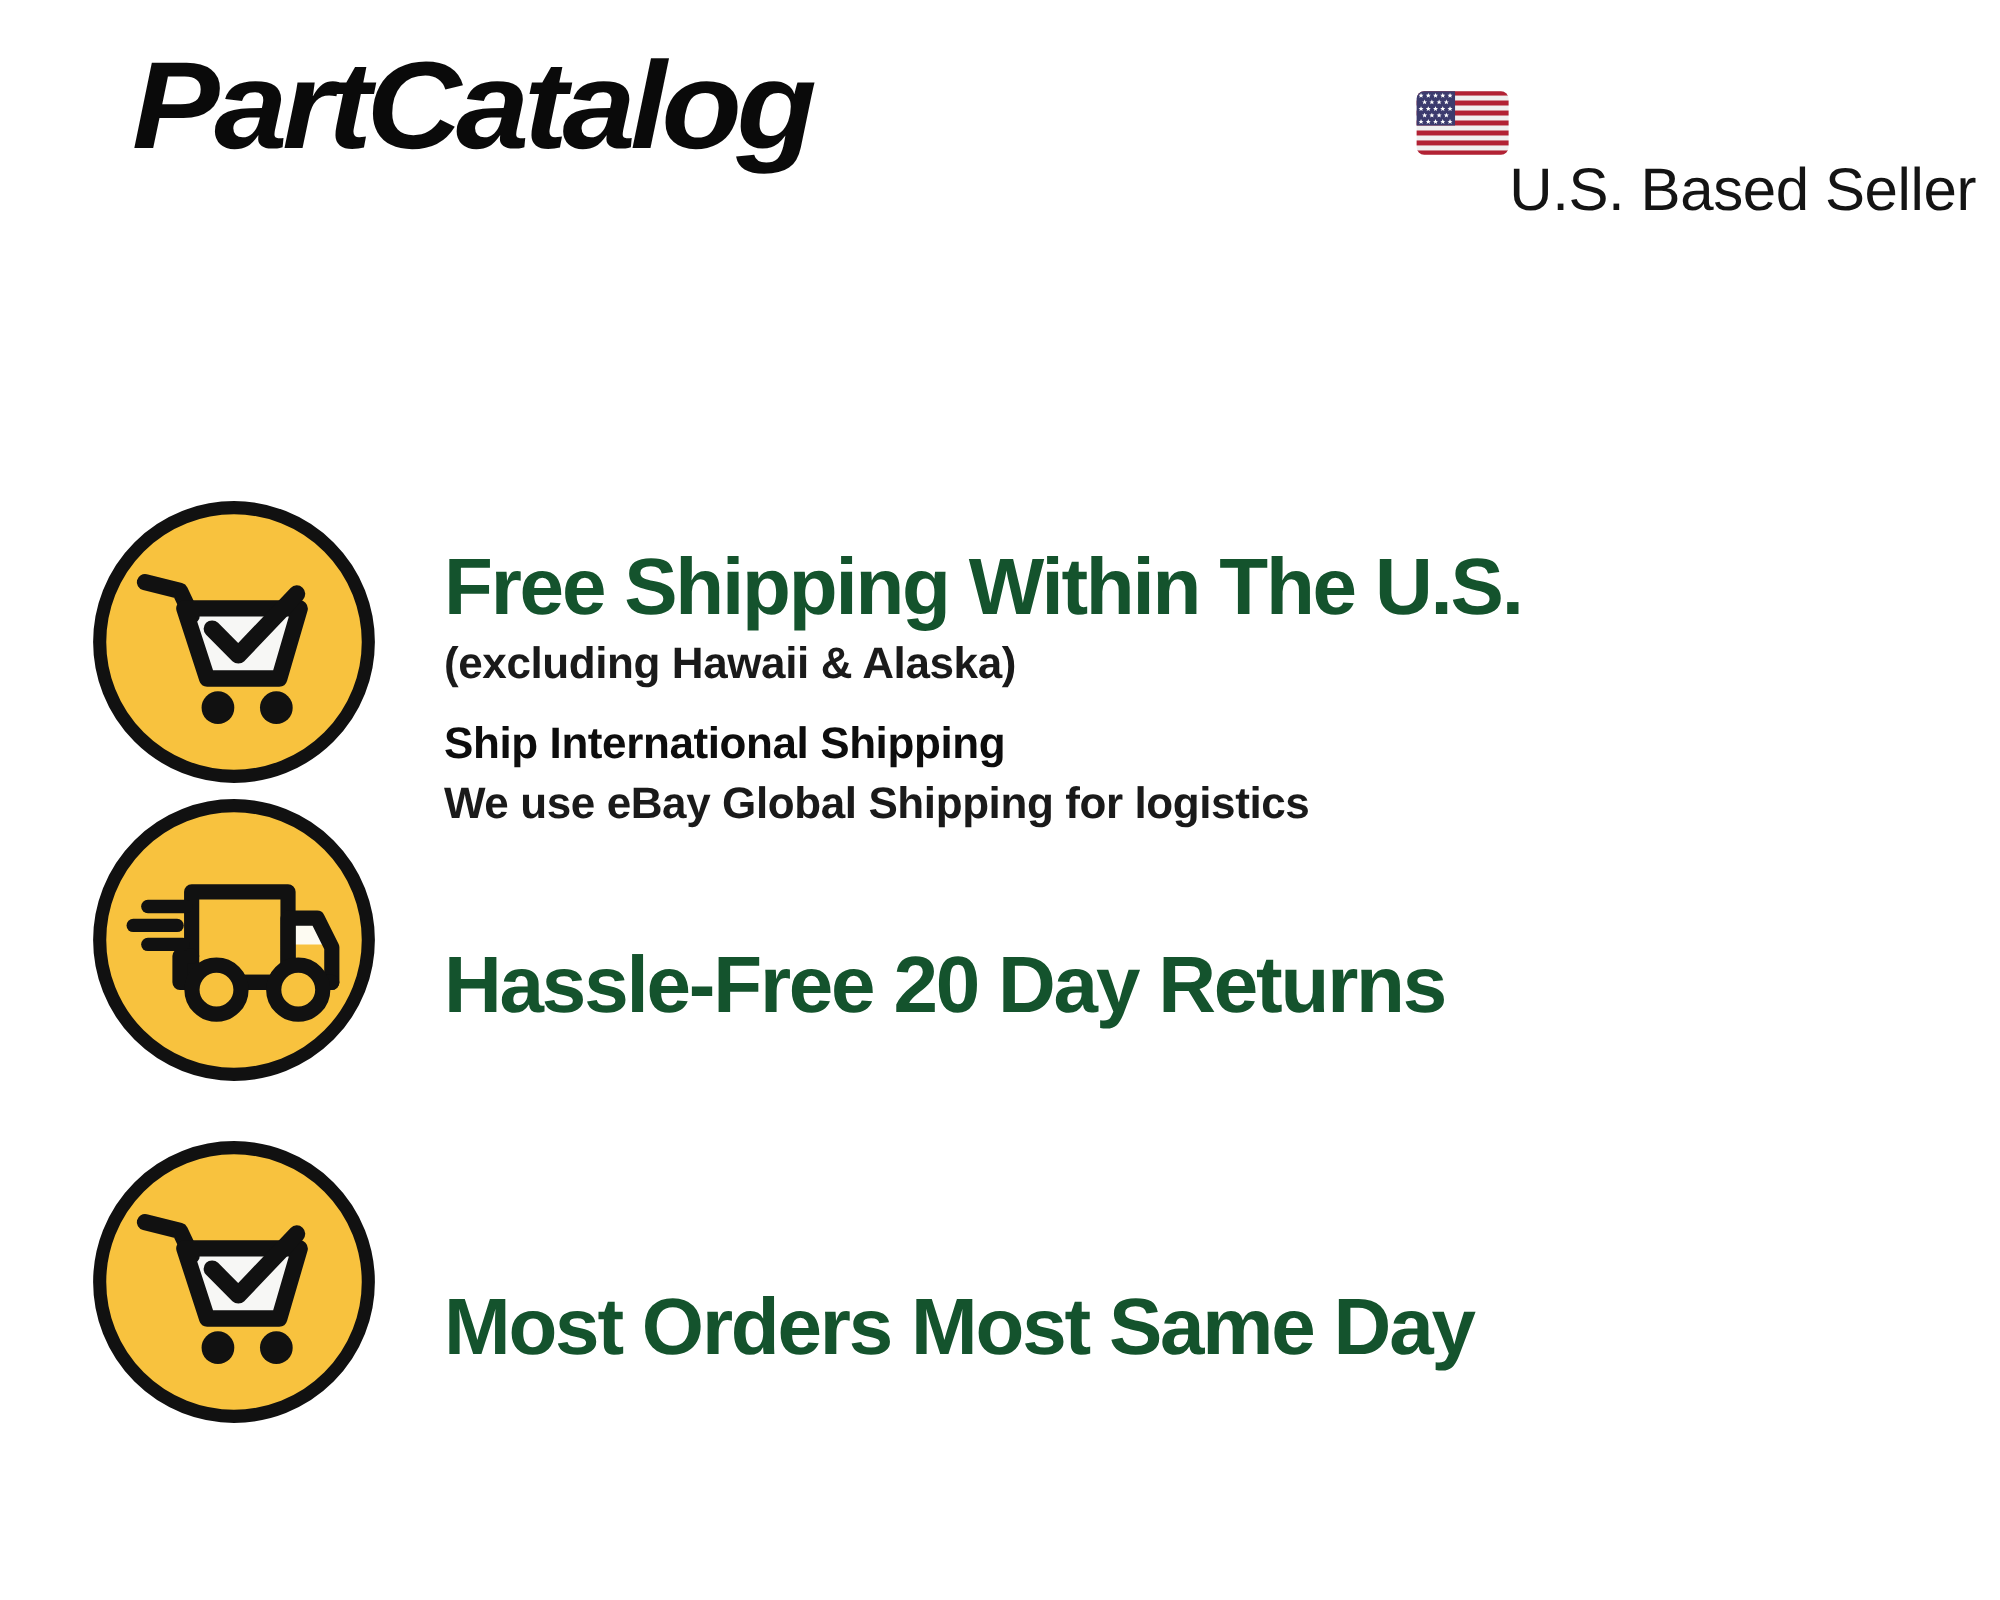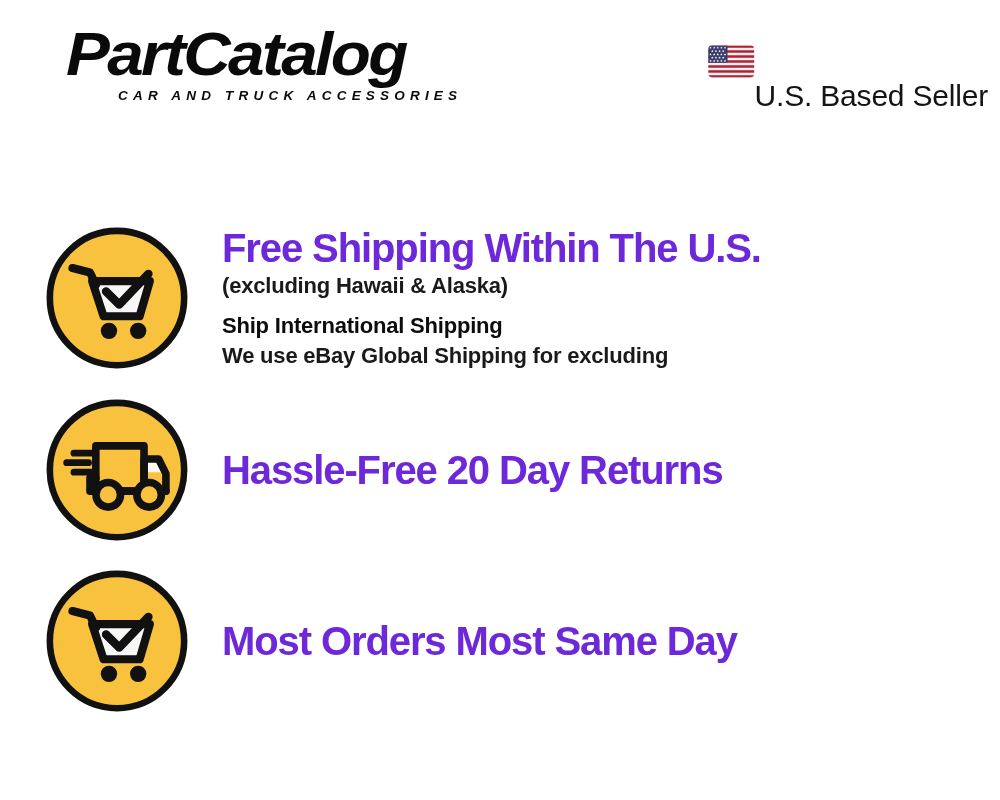--- a/index.html
+++ b/index.html
@@ -97,22 +97,23 @@
   .feature-text {
     flex: 1 1 auto;
     margin-left: 32px;
   }
   .feature-heading {
     font-family: "Liberation Sans", sans-serif;
     font-weight: 700;
     font-size: 40px;
     line-height: 46px;
     letter-spacing: -1.1px;
-    color: #6d28d9;
-    white-space: nowrap;
+    color: #14532d;
+    white-space: nowrap;
+    margin-top: 46px;
   }
   .feature-sub {
     font-family: "Liberation Sans", sans-serif;
     font-weight: 700;
     font-size: 22px;
     line-height: 30px;
     color: #1a1a1a;
     white-space: nowrap;
     letter-spacing: -0.2px;
   }
@@ -128,21 +129,20 @@
   }
   #row-shipping { top: 0px; }
   #row-returns  { top: 172px; }
   #row-sameday  { top: 343px; }
 </style>
 </head>
 <body>
 
 <div id="brand-logo">
   <div id="brand-wordmark">PartCatalog</div>
-  <div id="brand-tagline">CAR AND TRUCK ACCESSORIES</div>
 </div>
 
 <div id="seller-badge">
   <svg id="us-flag-icon" viewBox="0 0 148 103" aria-hidden="true">
     <defs>
       <clipPath id="flagClip">
         <rect x="1" y="1" width="146" height="101" rx="12" ry="12"></rect>
       </clipPath>
       <g id="starGlyph">
         <polygon points="0,-4.2 1.24,-1.3 4.0,-1.3 1.8,0.55 2.6,3.4 0,1.7 -2.6,3.4 -1.8,0.55 -4.0,-1.3 -1.24,-1.3" fill="#FFFFFF"></polygon>
@@ -208,21 +208,21 @@
 
       <path d="M42.5 45.5 L51.5 54.5 L71.5 33.5" fill="none" stroke="#111111" stroke-width="5.8" stroke-linecap="round" stroke-linejoin="round"></path>
 
       <circle cx="44.5" cy="72.5" r="5.6" fill="#111111"></circle>
       <circle cx="64.5" cy="72.5" r="5.6" fill="#111111"></circle>
     </svg>
     <div class="feature-text">
       <div class="feature-heading">Free Shipping Within The U.S.</div>
       <div class="feature-sub">(excluding Hawaii &amp; Alaska)</div>
       <div class="feature-sub-bold">Ship International Shipping</div>
-      <div class="feature-sub">We use eBay Global Shipping for excluding</div>
+      <div class="feature-sub">We use eBay Global Shipping for logistics</div>
     </div>
   </div>
 
   <div class="feature-row" id="row-returns">
     <svg class="feature-icon-circle" viewBox="0 0 100 100" aria-hidden="true">
       <circle cx="50" cy="50" r="46" fill="#F8C23E" stroke="#111111" stroke-width="4.5"></circle>
 
       <path d="M70.5 42.5 L77.5 42.5 L80.5 51.5 L70.5 51.5 Z" fill="#FDFBF2"></path>
 
       <path d="M35.5 33.5 L68.5 33.5 L68.5 64.5 L35.5 64.5 Z" fill="none" stroke="#111111" stroke-width="5.2" stroke-linejoin="round"></path>

